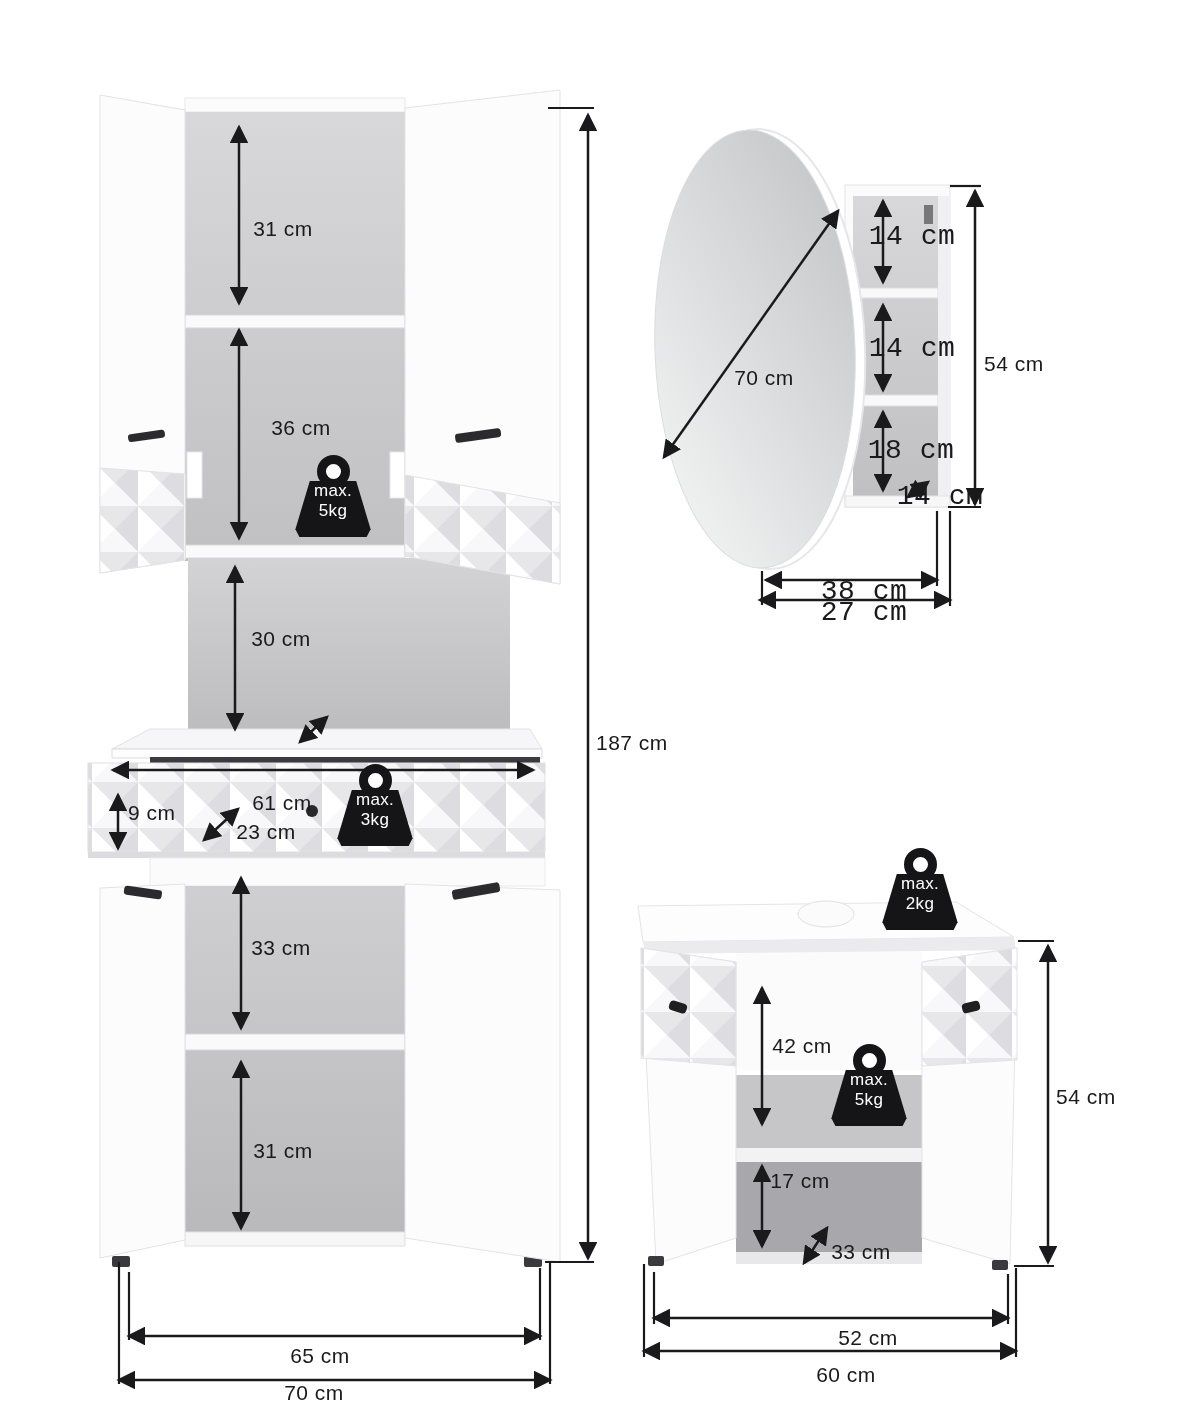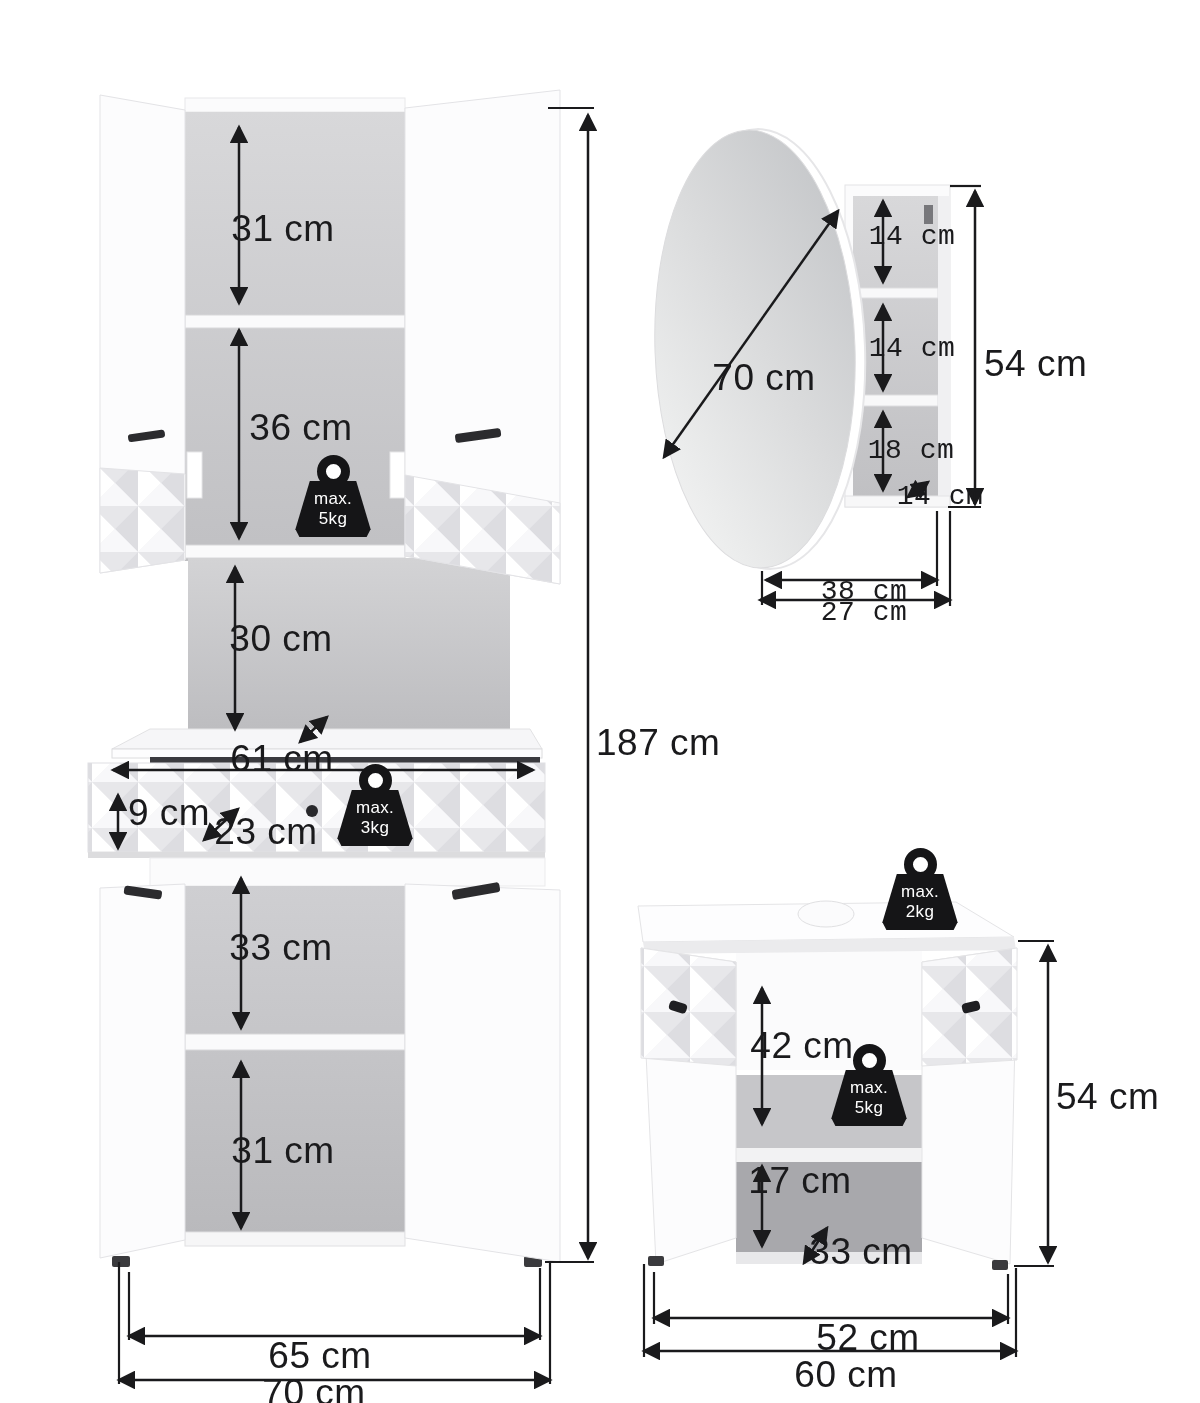--- a/index.html
+++ b/index.html
@@ -2,34 +2,34 @@
 <html><head>
 <meta charset="utf-8">
 <style>
   html,body{margin:0;padding:0;background:#ffffff;}
   #canvas{
     position:relative;width:1200px;height:1403px;background:#ffffff;overflow:hidden;
     font-family:"Liberation Sans", sans-serif;color:#1a1a1c;
   }
   #scene{position:absolute;left:0;top:0;z-index:1;}
   .dim{
-    position:absolute;z-index:6;font-size:37px;font-weight:400;letter-spacing:0.5px;
+    position:absolute;z-index:6;font-size:21px;font-weight:400;letter-spacing:0.5px;
     color:#1a1a1c;white-space:nowrap;transform:translate(-50%,-50%);line-height:1;
   }
   .dim.sm{font-size:28px;font-family:Liberation Mono, monospace;}
   .dim.left-anchor{transform:translate(0,-50%);}
   .weight{position:absolute;z-index:5;width:80px;text-align:center;}
   .w-ring{
     width:15px;height:15px;border:9px solid #151517;border-radius:50%;
     margin:0 auto;background:#ffffff;
   }
   .w-body{
     margin-top:-7px;height:56px;background:#151517;color:#ffffff;
     clip-path:polygon(21% 0,79% 0,97% 86%,92% 100%,8% 100%,3% 86%);
-    display:flex;flex-direction:column;justify-content:center;
+    display:flex;flex-direction:column;justify-content:flex-start;
     font-size:17px;line-height:1.2;letter-spacing:0.3px;
   }
 </style>
 </head>
 <body>
 
 <div id="canvas">
 
 <svg id="scene" width="1200" height="1403" viewBox="0 0 1200 1403">
   <defs>
@@ -204,21 +204,21 @@
     <div class="w-ring"></div>
     <div class="w-body">
       <span>max.</span>
       <span>5kg</span>
     </div>
   </div>
 
   <div class="dim" style="left:283px;top:228px;">31 cm</div>
   <div class="dim" style="left:283px;top:427px;margin-left:18px;">36 cm</div>
   <div class="dim" style="left:281px;top:638px;">30 cm</div>
-  <div class="dim" style="left:282px;top:758px;">61 cm</div>
+  <div class="dim" style="left:282px;top:802px;">61 cm</div>
   <div class="dim left-anchor" style="left:128px;top:812px;">9 cm</div>
   <div class="dim" style="left:266px;top:831px;">23 cm</div>
   <div class="dim" style="left:281px;top:947px;">33 cm</div>
   <div class="dim" style="left:283px;top:1150px;">31 cm</div>
   <div class="dim left-anchor" style="left:596px;top:742px;">187 cm</div>
   <div class="dim" style="left:320px;top:1355px;">65 cm</div>
   <div class="dim" style="left:314px;top:1392px;">70 cm</div>
 
   <div class="dim" style="left:764px;top:377px;">70 cm</div>
   <div class="dim sm" style="left:912px;top:237px;">14 cm</div>

